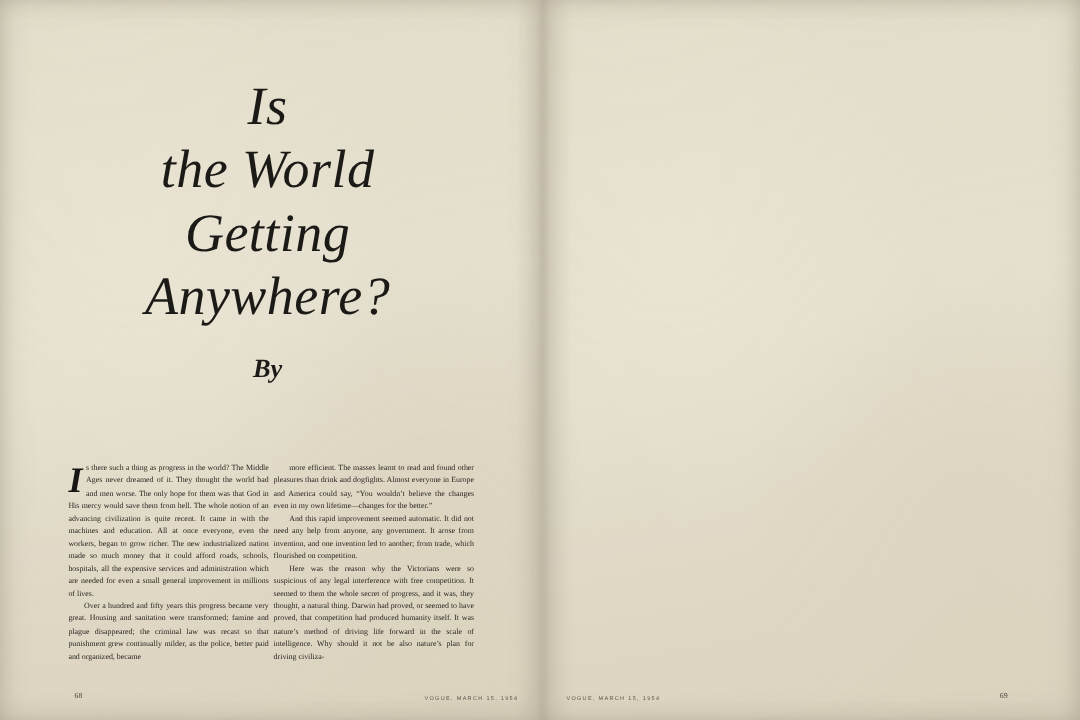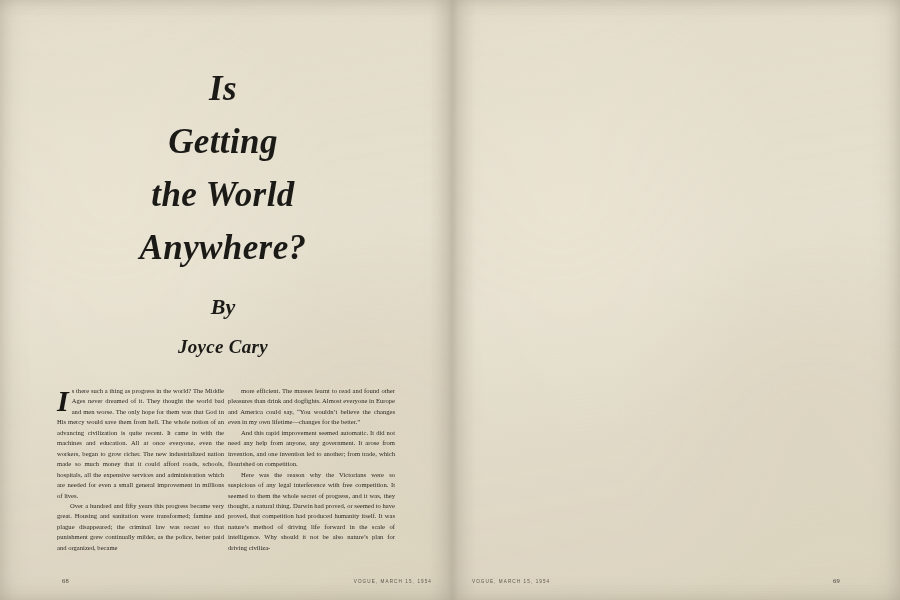--- a/index.html
+++ b/index.html
@@ -68,22 +68,22 @@
   .headline {
     position: absolute;
     left: 58px;
     top: 62px;
     width: 330px;
     text-align: center;
     color: #1b1a17;
   }
   .headline .hl-line {
     font-style: italic;
-    font-weight: 700;
-    font-size: 35px;
+    font-weight: 400;
+    font-size: 45px;
     line-height: 53px;
     letter-spacing: .4px;
     white-space: nowrap;
   }
   .headline .byline-by {
     font-style: italic;
     font-weight: 700;
     font-size: 22px;
     line-height: 30px;
     margin-top: 18px;
@@ -150,25 +150,24 @@
 </head>
 <body>
 
 <div class="spread">
 
   <div class="page page-left">
     <div class="paper-tone"></div>
 
     <div class="headline">
       <div class="hl-line">Is</div>
+      <div class="hl-line">the World</div>
       <div class="hl-line">Getting</div>
-      <div class="hl-line">the World</div>
       <div class="hl-line">Anywhere?</div>
       <div class="byline-by">By</div>
-      <div class="byline-name">Joyce Cary</div>
     </div>
 
     <div class="col" id="col1">
       <p class="noindent">
         <span class="dropcap">I</span><span>s there such a thing as progress in the world? The Middle Ages never dreamed of it. They thought the world bad and men worse. The only hope for them was that God in His mercy would save them from hell. The whole notion of an advancing civilization is quite recent. It came in with the machines and education. All at once everyone, even the workers, began to grow richer. The new industrialized nation made so much money that it could afford roads, schools, hospitals, all the expensive services and administration which are needed for even a small general improvement in millions of lives.</span>
       </p>
       <p><span>Over a hundred and fifty years this progress became very great. Housing and sanitation were transformed; famine and plague disappeared; the criminal law was recast so that punishment grew continually milder, as the police, better paid and organized, became</span></p>
     </div>
 
     <div class="col" id="col2">

